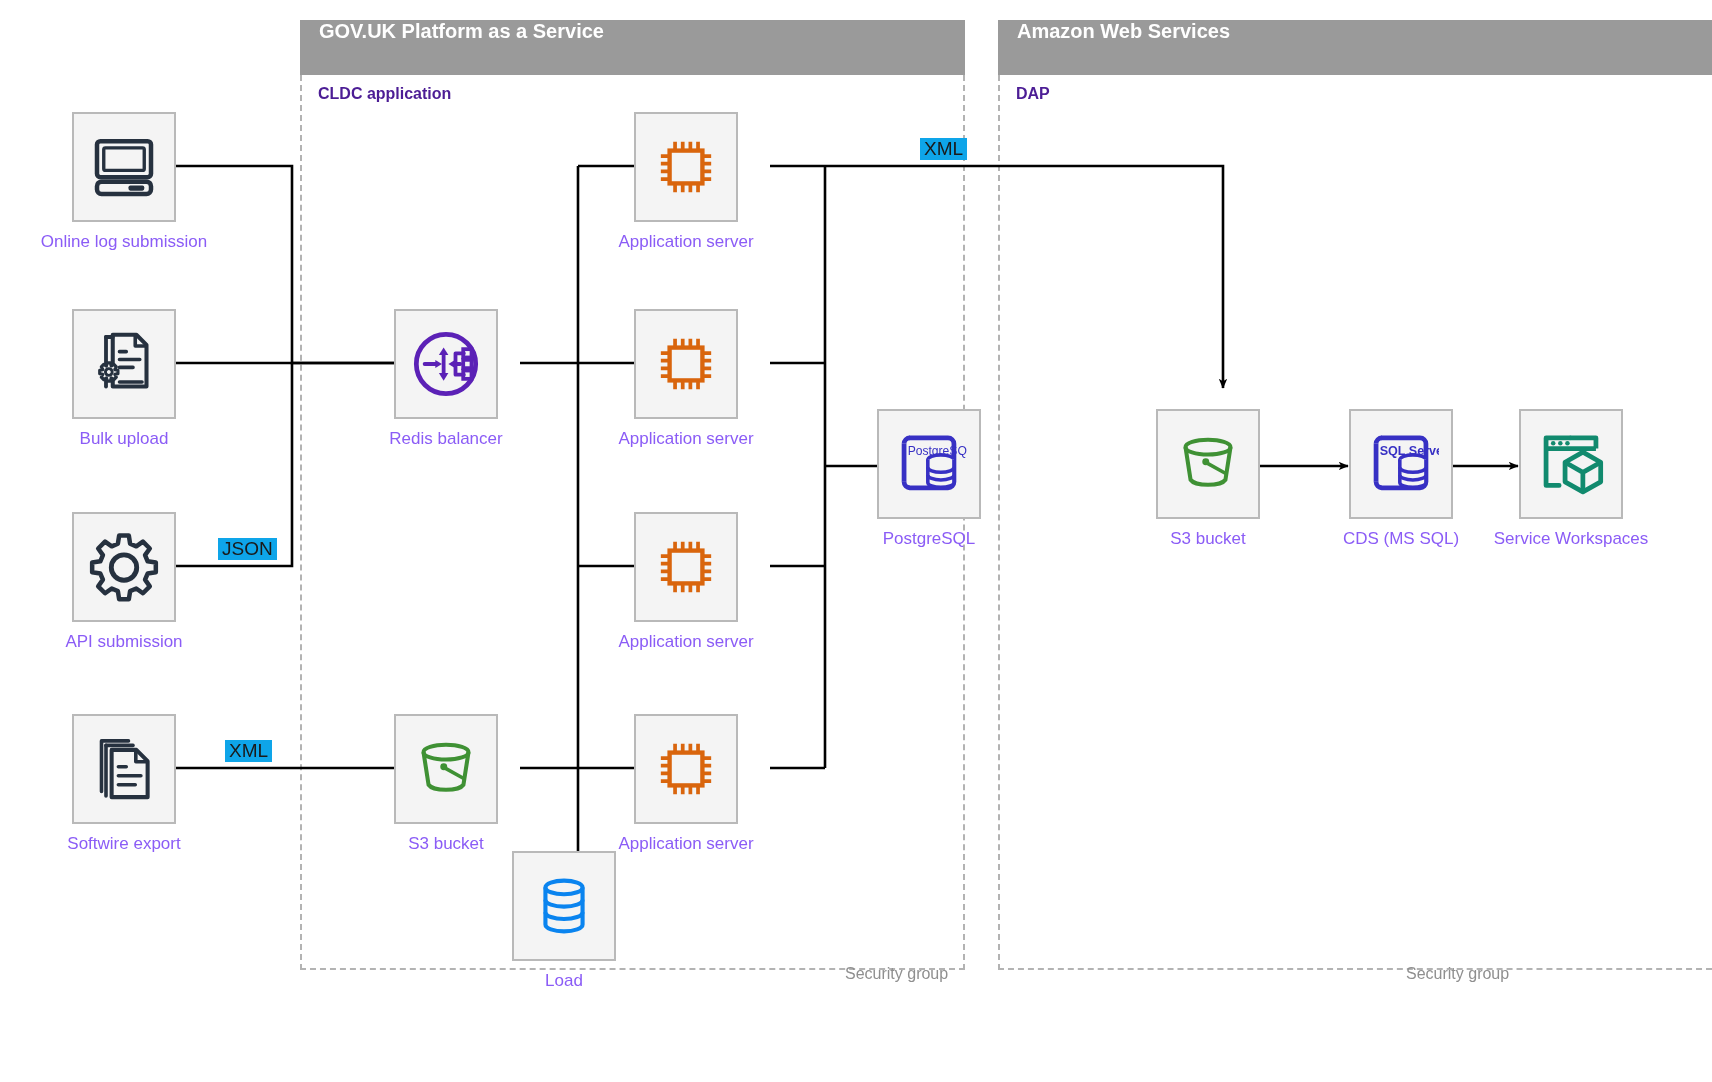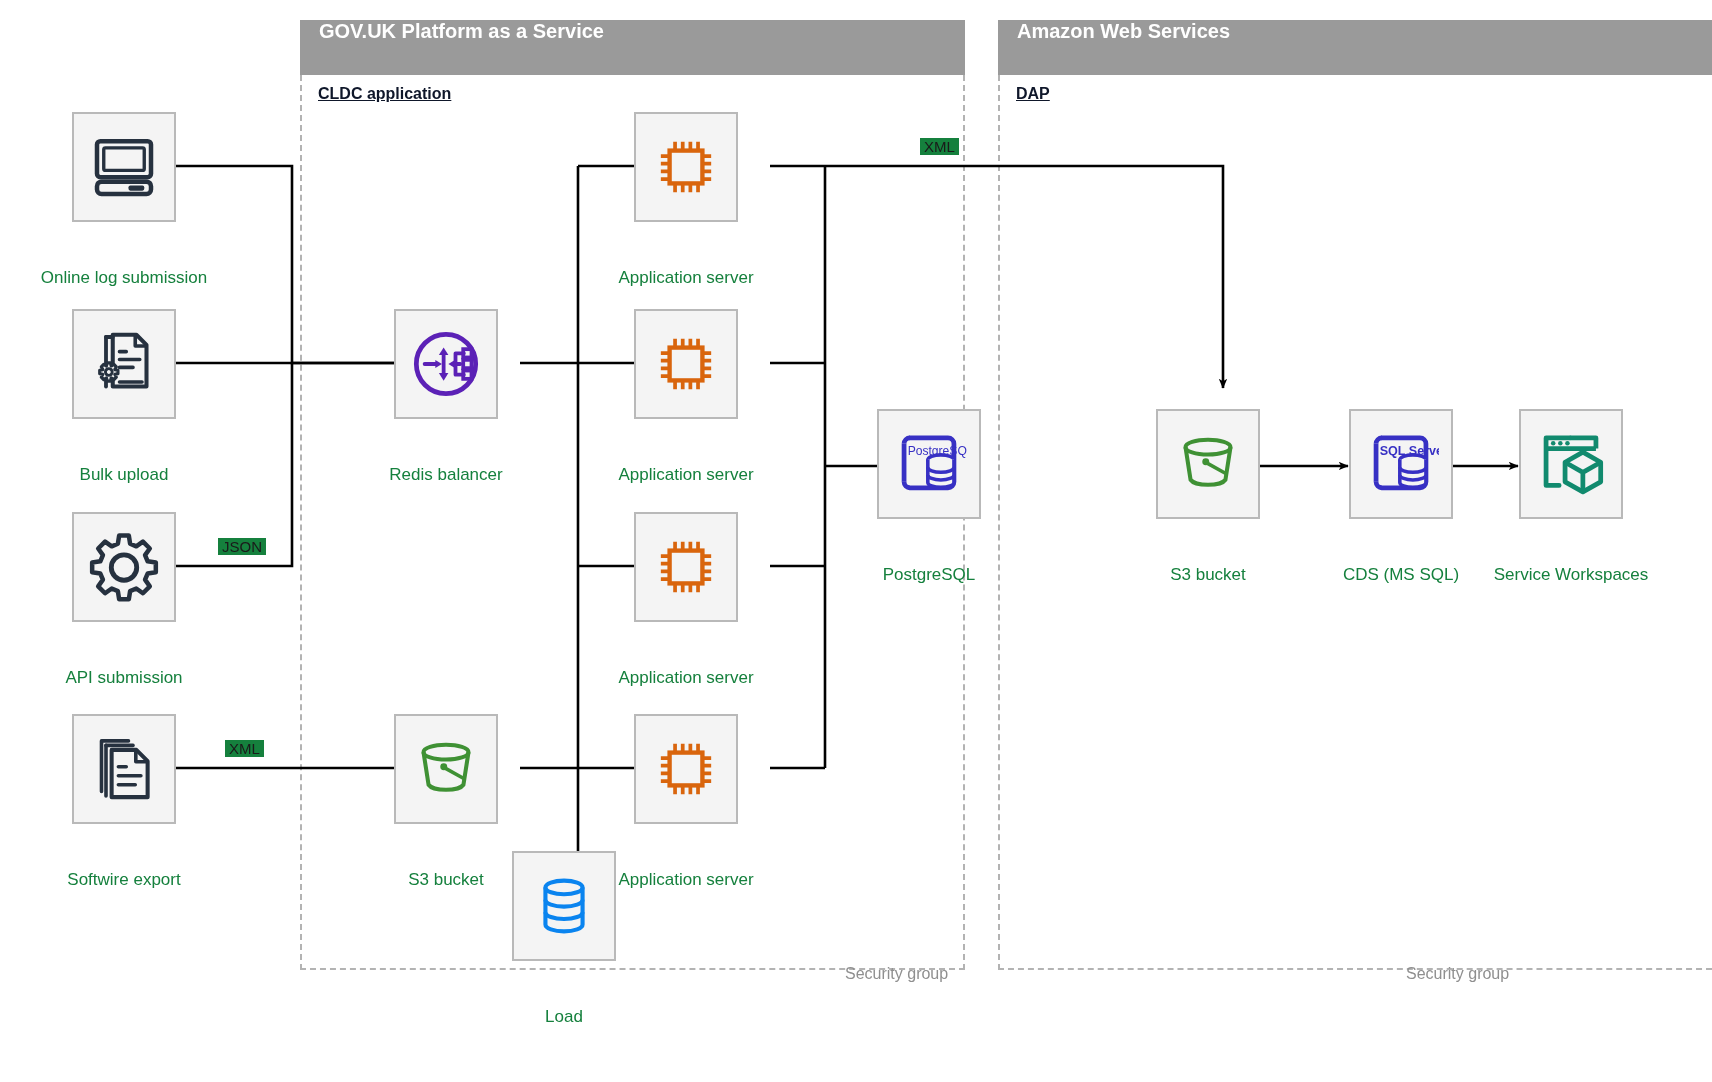--- a/index.html
+++ b/index.html
@@ -29,22 +29,21 @@
     position:absolute;
     border:2px dashed #b3b3b3;
     border-top:none;
     box-sizing:border-box;
     background:transparent;
   }
   .group-sublabel{
     position:absolute;
     font-weight:bold;
     font-size:16px;
-    color:#0f172a;
-    text-decoration:underline;
+    color:#4c1d95;
   }
   .secgroup-label{
     position:absolute;
     font-size:16px;
     color:#8f8f8f;
     margin-top:20px;
   }
 
   
   .node{position:absolute;}
@@ -53,34 +52,33 @@
     background:#f4f4f4;
     border:2px solid #b9b9b9;
     box-sizing:border-box;
     display:flex;
     align-items:center;
     justify-content:center;
   }
   .node-label{
     position:absolute;
     font-size:17px;
-    color:#15803d;
+    color:#8b5cf6;
     text-align:center;
     white-space:nowrap;
     transform:translateX(-50%);
-    margin-top:36px;
   }
 
   
   .edge-label{
     position:absolute;
-    font-size:15px;
+    font-size:19px;
     color:#1a1a1a;
     white-space:nowrap;
-    background:#15803d;
+    background:#0ea5e9;
     padding:0 4px;
     text-align:right;
   }
   svg.wires{position:absolute;left:0;top:0;width:1712px;height:1082px;overflow:visible;}
   .wire{stroke:#000000;stroke-width:2.6;fill:none;}
 </style>
 </head>
 <body>
 
 <div class="canvas">

